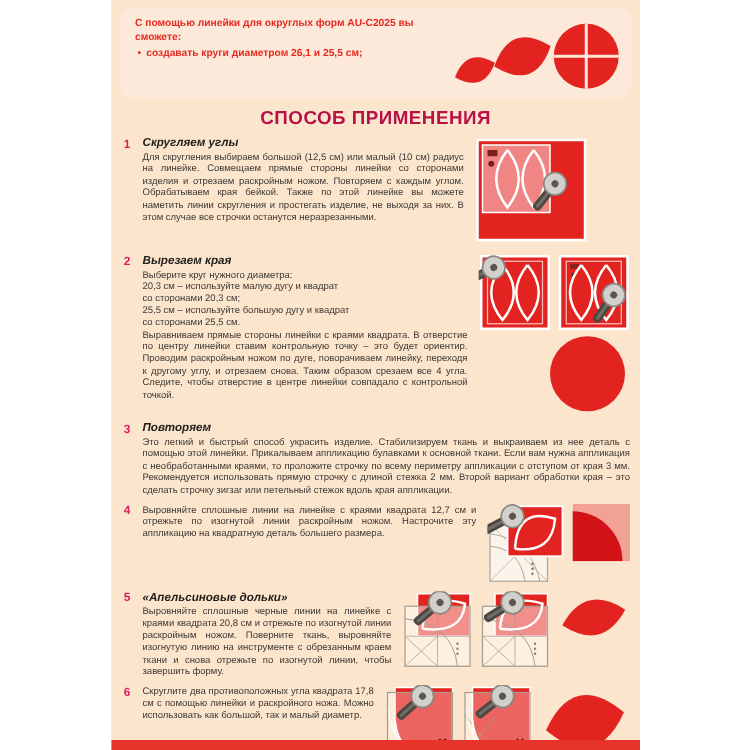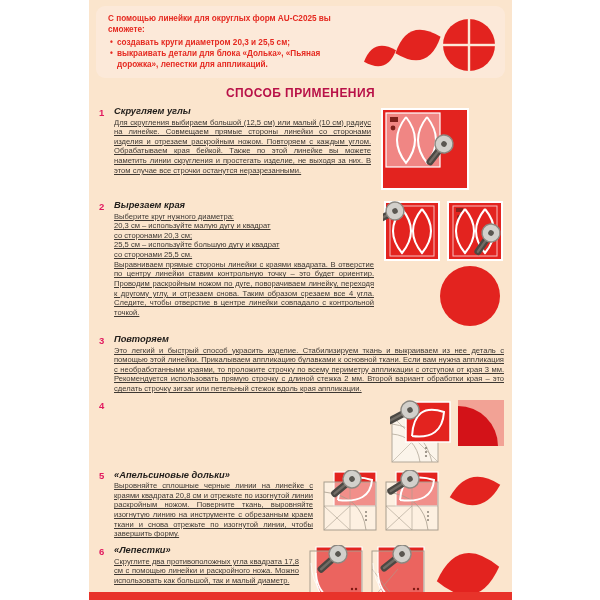--- a/index.html
+++ b/index.html
@@ -15,28 +15,28 @@
   .topbox{
     margin:6px 7px 0 7px;background:#fce9d9;border-radius:9px;
     padding:7px 6px 5px 12px;display:flex;align-items:flex-start;
   }
   .topbox-text{width:266px;color:#e52a21;font-weight:bold;font-size:8.2px;line-height:1.38;}
   .topbox-intro{margin:0 0 1px 0;}
   .bullet{position:relative;padding-left:9px;}
   .bullet::before{content:"•";position:absolute;left:2px;}
   .topbox-figs{flex:1;display:flex;justify-content:flex-end;padding-top:2px;}
   .title{
-    text-align:center;color:#b81148;font-size:12px;font-weight:bold;
+    text-align:center;color:#b81148;font-size:15px;font-weight:bold;
     margin:8px 0 1px 0;letter-spacing:0.4px;
   }
   .section{display:flex;padding:5px 8px 1px 10px;align-items:flex-start;}
   .sec-num{width:15px;flex-shrink:0;color:#e1195e;font-weight:bold;font-size:9.5px;padding-top:0.5px;}
   .sec-main{flex:1;min-width:0;}
   .sec-heading{margin:0 0 1.5px 0;font-size:9.3px;color:#201d1a;font-weight:bold;font-style:italic;}
-  .sec-body{margin:0;font-size:7.6px;line-height:1.27;color:#3d3833;text-align:justify;white-space:pre-line;text-decoration:underline;}
+  .sec-body{margin:0;font-size:7.6px;line-height:1.27;color:#3d3833;text-align:justify;white-space:pre-line;}
   .sec-figs{margin-left:9px;flex-shrink:0;display:flex;align-items:flex-start;gap:6px;}
   .sec-figs.col{flex-direction:column;align-items:flex-end;gap:2px;}
   .fig-row{display:flex;gap:5px;}
   svg{display:block;}
   .bottom-strip{position:absolute;left:0;bottom:0;width:100%;height:8px;background:#e8332a;}
 </style>
 </head>
 <body>
 
 <svg width="0" height="0" style="position:absolute">
@@ -48,22 +48,21 @@
       <circle r="2.8" fill="#5a5751"></circle>
     </g>
   </defs>
 </svg>
 
 <div class="page">
 
   <div class="topbox">
     <div class="topbox-text">
       <p class="topbox-intro">С помощью линейки для округлых форм AU-C2025 вы сможете:</p>
-      <div class="bullet"><span>создавать круги диаметром 20,3 и 25,5 см;</span></div>
-      <div class="bullet"><span>выкраивать детали для блока «Долька», «Пьяная дорожка», лепестки для аппликаций.</span></div>
+      <div class="bullet"><span>создавать круги диаметром 26,1 и 25,5 см;</span></div>
     </div>
     <div class="topbox-figs">
       <svg width="140" height="58" viewBox="0 0 140 58">
         <g transform="translate(21,41) rotate(-20)">
           <path d="M-17,0 Q0,-20 17,0 Q0,20 -17,0 Z" fill="#e3231f"></path>
         </g>
         <g transform="translate(59,30) rotate(-20)">
           <path d="M-24,0 Q0,-30 24,0 Q0,30 -24,0 Z" fill="#e3231f"></path>
         </g>
         <g transform="translate(110,30)">
@@ -142,20 +141,21 @@
     <div class="sec-num">3</div>
     <div class="sec-main">
       <div class="sec-heading">Повторяем</div>
       <p class="sec-body">Это легкий и быстрый способ украсить изделие. Стабилизируем ткань и выкраиваем из нее деталь с помощью этой линейки. Прикалываем аппликацию булавками к основной ткани. Если вам нужна аппликация с необработанными краями, то проложите строчку по всему периметру аппликации с отступом от края 3 мм. Рекомендуется использовать прямую строчку с длиной стежка 2 мм. Второй вариант обработки края – это сделать строчку зигзаг или петельный стежок вдоль края аппликации.</p>
     </div>
   </div>
 
   <div class="section">
     <div class="sec-num">4</div>
     <div class="sec-main">
+      <p class="sec-body">Выровняйте сплошные линии на линейке с краями квадрата 12,7 см и отрежьте по изогнутой линии раскройным ножом. Настрочите эту аппликацию на квадратную деталь большего размера.</p>
     </div>
     <div class="sec-figs">
       <svg width="62" height="64" viewBox="0 0 62 64">
         <rect x="2" y="16" width="46" height="46" fill="#fbf4ea" stroke="#b2a899" stroke-width="1"></rect>
         <path d="M2,16 L48,62 M48,16 L2,62" stroke="#b2a899" stroke-width="0.6"></path>
         <path d="M2,34 Q26,36 30,62" fill="none" stroke="#b2a899" stroke-width="0.8"></path>
         <path d="M2,24 Q34,28 42,62" fill="none" stroke="#b2a899" stroke-width="0.8"></path>
         <rect x="16" y="2" width="44" height="40" fill="#e3231f" stroke="#ffffff" stroke-width="1.5"></rect>
         <path d="M22,36 Q24,2 54,12 Q52,40 22,36" fill="none" stroke="#ffffff" stroke-width="2"></path>
         <circle cx="36" cy="48" r="1.1" fill="#8a8377"></circle>
@@ -211,21 +211,20 @@
         <g transform="translate(29,21) rotate(-14)">
           <path d="M-26,0 Q0,-28 26,0 Q0,28 -26,0 Z" fill="#e3231f"></path>
         </g>
       </svg>
     </div>
   </div>
 
   <div class="section">
     <div class="sec-num">6</div>
     <div class="sec-main">
-      <div class="sec-heading">«Лепестки»</div>
       <p class="sec-body">Скруглите два противоположных угла квадрата 17,8 см с помощью линейки и раскройного ножа. Можно использовать как большой, так и малый диаметр.</p>
     </div>
     <div class="sec-figs">
       <svg width="56" height="60" viewBox="0 0 56 60">
         <path d="M8,2 H54 V56 H30 Q8,56 8,30 Z" fill="#e3231f" stroke="#ffffff" stroke-width="1.2"></path>
         <rect x="2" y="6" width="52" height="52" fill="rgba(255,252,246,0.3)" stroke="#a79d8e" stroke-width="1"></rect>
         <path d="M8,28 Q10,54 34,56" fill="none" stroke="#ffffff" stroke-width="1.6"></path>
         <path d="M3,18 Q5,56 42,57" fill="none" stroke="rgba(255,255,255,0.7)" stroke-width="1"></path>
         <circle cx="44" cy="44" r="1.2" fill="#7e1914"></circle>
           <circle cx="48" cy="44" r="1.2" fill="#7e1914"></circle>

